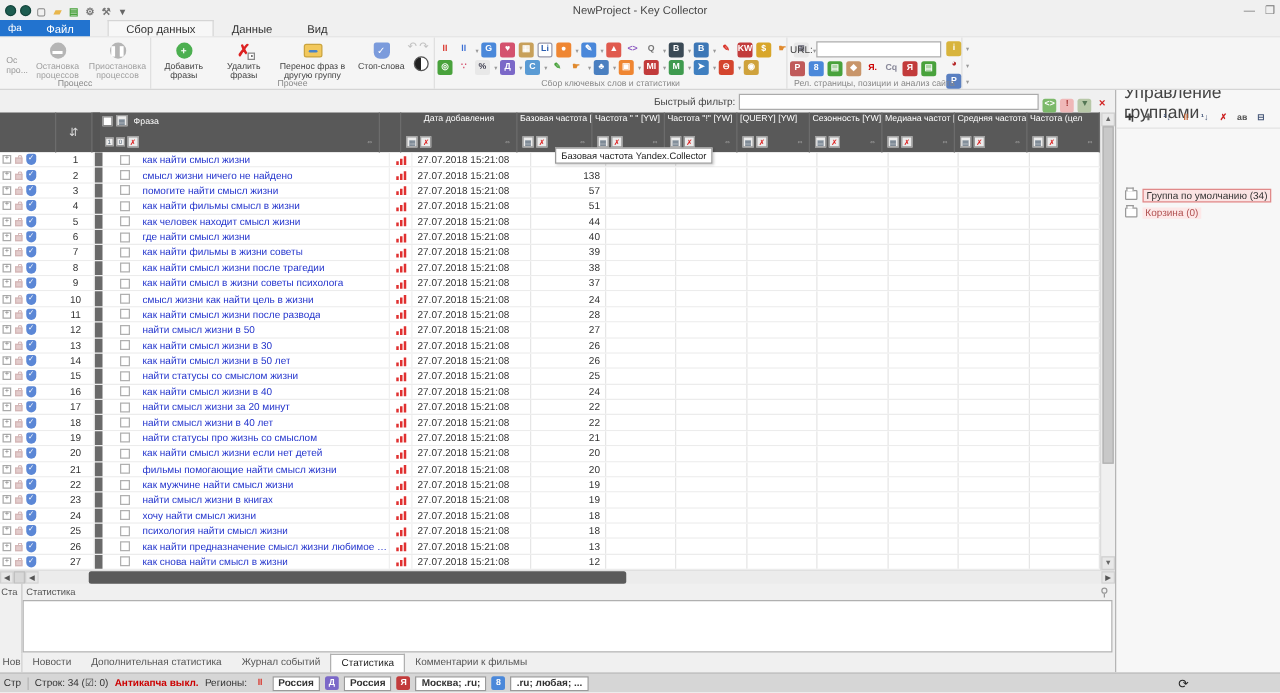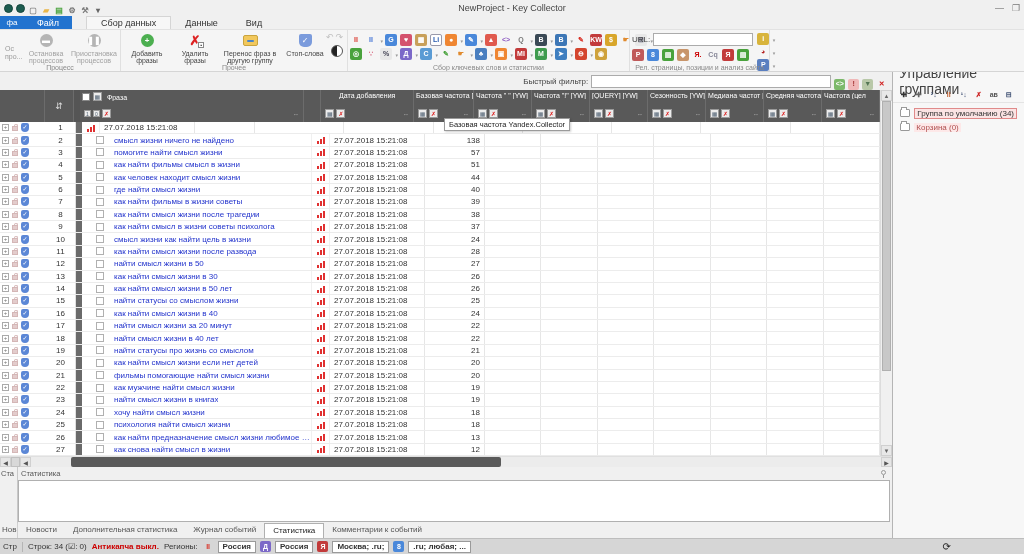--- a/index.html
+++ b/index.html
@@ -135,21 +135,21 @@
   .stattabs{height:15px;display:flex;align-items:stretch;background:#f0f0f0;font-size:8px;color:#555;}
   .striptab{width:18px;overflow:hidden;padding:2px 1px 0 2px;border-right:1px solid #d0d0d0;}
   .btab{padding:2px 8px 0 8px;white-space:nowrap;}
   .btab.active{background:#fff;border:1px solid #b0b0b0;border-bottom:none;color:#222;}
 
   
   .rpanel{flex:1;border-left:1px solid #b5b5b5;background:#f7f7f7;display:flex;flex-direction:column;}
   .rtitle{height:16px;font-size:14px;color:#444;display:flex;align-items:center;padding:2px 6px 0 6px;}
   .rtoolbar{display:flex;align-items:center;padding:1px 4px;gap:1px;border-bottom:1px solid #e4e4e4;}
   .rtoolbar .mi{width:13px;height:12px;margin-right:1px;font-size:7px;}
-  .rtree{flex:1;padding:4px 4px;}
+  .rtree{flex:1;padding:4px 4px;margin-top:43px;}
   .titem{display:flex;align-items:center;gap:4px;height:12px;margin-bottom:2px;font-size:8px;color:#333;width:max-content;padding:0 3px;}
   .titem.selected .tlabel{background:#fbe4e4;border:1px solid #e08a8a;padding:0 2px;}
   .titem.trash .tlabel{background:#fde8e8;padding:0 2px;color:#b05050;}
   .folder{width:10px;height:8px;border:1px solid #999;background:#fff;position:relative;border-radius:1px;flex:none;}
   .folder::before{content:"";position:absolute;top:-3px;left:0px;width:4px;height:2px;border:1px solid #999;border-bottom:none;background:#fff;}
 
   
   .statusbar{height:16px;background:#d6d6d6;border-top:1px solid #bdbdbd;display:flex;align-items:center;font-size:8px;color:#333;padding:0 3px;gap:5px;}
   .sep{width:1px;height:10px;background:#b5b5b5;}
   .anticaptcha{color:#cc0000;font-weight:bold;}
@@ -413,20 +413,24 @@
           </div>
           <div class="gridrows">
               <div class="krow">
                 <div class="cell c-icons">
                   <span class="expand">+</span>
                   <span class="locki"></span>
                   <span class="shieldi">✓</span>
                 </div>
                 <div class="cell c-num">1</div>
                 <div class="c-split" style="background:#6a6a6a;"></div>
+                <div class="cell c-phrase">
+                  <span class="cb"></span>
+                  <span class="ph">как найти смысл жизни</span>
+                </div>
                 <div class="cell c-chart">
                   <span class="bars">
                     <i style="height:3px"></i>
                     <i style="height:5px"></i>
                     <i style="height:7px"></i>
                   </span>
                 </div>
                 <div class="cell c-date">27.07.2018 15:21:08</div>
                 <div class="nr-wrap">
                   <div class="c-f"></div>
@@ -1278,21 +1282,21 @@
         </div>
       </div>
 
       <div class="stattabs">
         <div class="striptab">Нов</div>
         <span style="display:flex;">
             <div class="btab">Новости</div>
             <div class="btab">Дополнительная статистика</div>
             <div class="btab">Журнал событий</div>
             <div class="btab active">Статистика</div>
-            <div class="btab">Комментарии к событий</div>
+            <div class="btab">Комментарии к фильмы</div>
           </span>
       </div>
     </div>
 
     <div class="rpanel">
       <div class="rtitle">Управление группами</div>
       <div class="rtoolbar">
           <span class="mi" style="color: rgb(51, 51, 51);">✚</span>
           <span class="mi" style="color: rgb(102, 102, 102);">✚</span>
           <span class="mi" style="color: rgb(68, 85, 119);">²↓</span>

